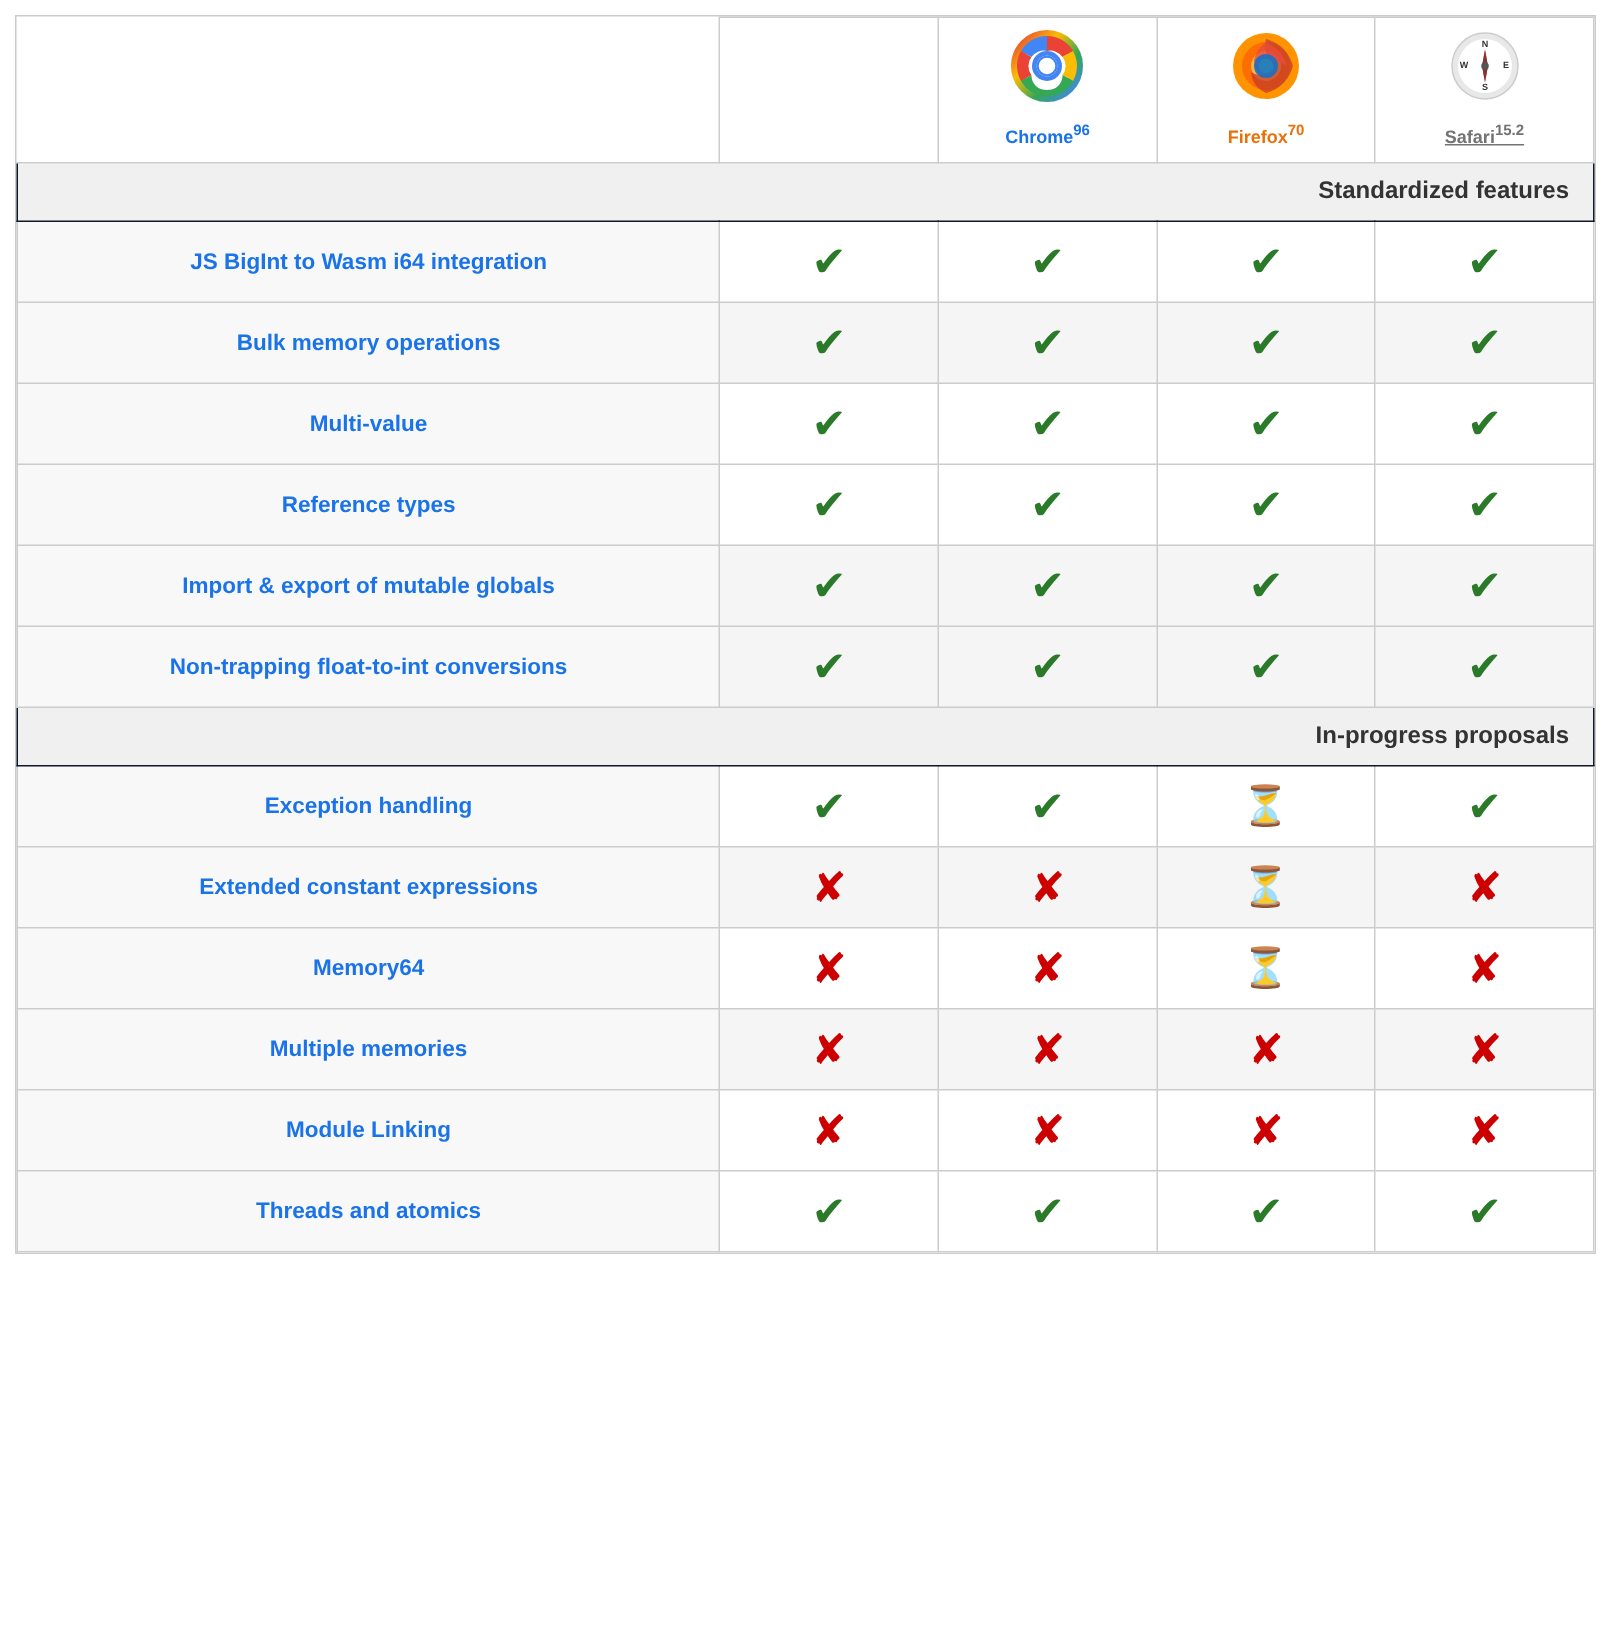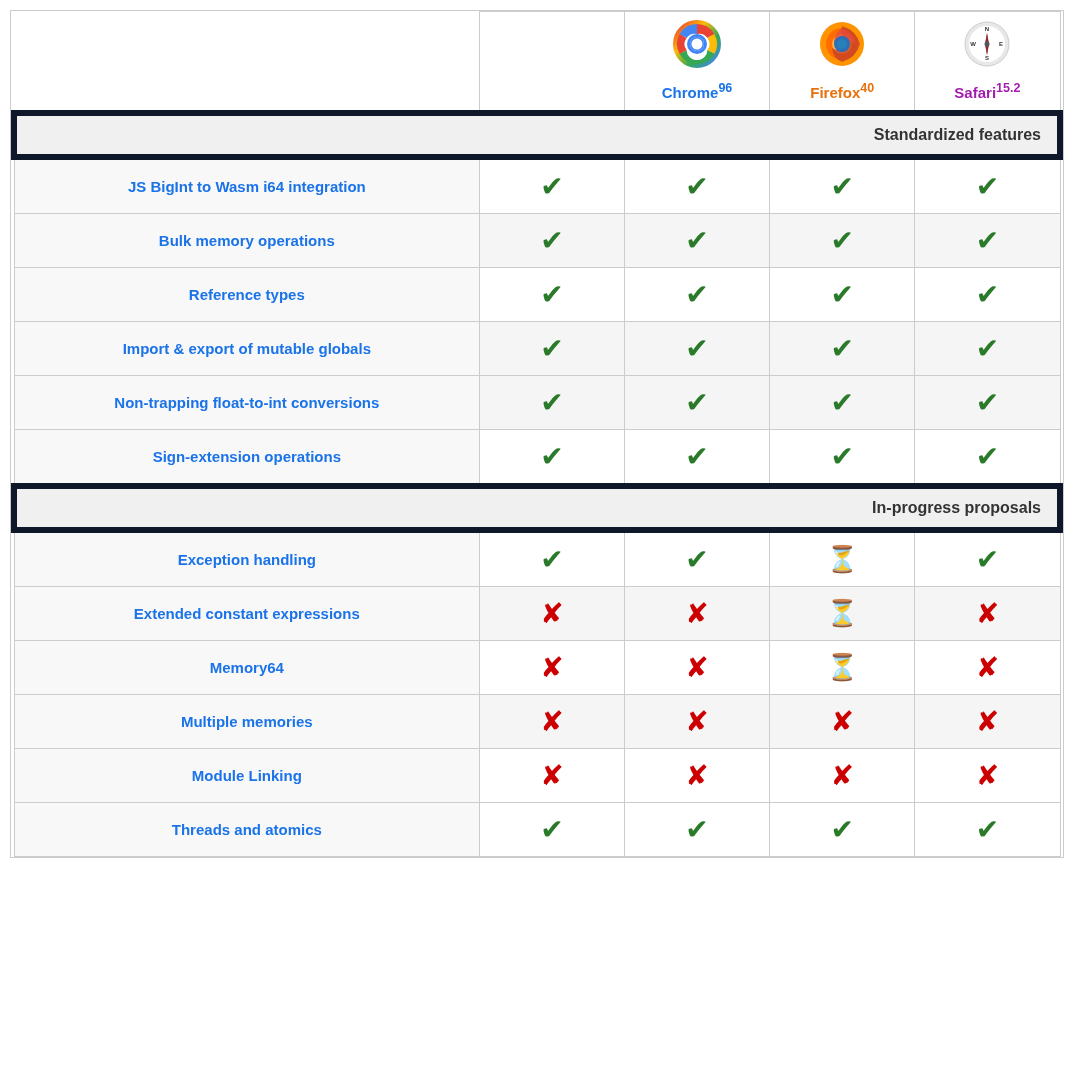--- a/index.html
+++ b/index.html
@@ -39,35 +39,35 @@
       font-size: 16px;
       color: #333;
       background: #fff;
     }
     thead tr th .browser-icon {
       display: block;
       font-size: 40px;
       margin-bottom: 4px;
     }
     thead tr th .browser-name {
-      font-size: 15px;
+      font-size: 12px;
       font-weight: bold;
     }
     thead tr th .browser-name.chrome { color: #1a73e8; }
     thead tr th .browser-name.firefox { color: #e8710a; }
-    thead tr th .browser-name.safari { color: #a21caf; }
+    thead tr th .browser-name.safari { color: #737373; text-decoration: underline; }
 
     .section-header td {
       background: #f0f0f0;
       text-align: right;
       font-weight: bold;
       font-size: 16px;
       color: #333;
       padding: 10px 16px;
-      border: 6px solid #0f172a;
+      border: 1px solid #0f172a;
     }
 
     tbody tr.feature-row {
       background: #fff;
     }
     tbody tr.feature-row:nth-child(even) {
       
     }
     tbody tr.feature-row td {
       border: 1px solid #ccc;
@@ -153,21 +153,21 @@
             <svg viewBox="0 0 48 48" xmlns="http://www.w3.org/2000/svg">
               <circle cx="24" cy="24" r="22" fill="#ff9400"></circle>
               <circle cx="24" cy="24" r="16" fill="#ff6d00"></circle>
               <circle cx="24" cy="24" r="10" fill="#ffb347"></circle>
               <path d="M24 6 Q38 10 42 24 Q38 38 24 42 Q15 38 14 28 Q20 32 26 28 Q30 24 26 18 Q22 14 24 6z" fill="#c0392b" opacity="0.7"></path>
               <path d="M24 8 Q36 14 38 24 Q32 20 26 22 Q22 26 24 32 Q16 28 16 20 Q18 12 24 8z" fill="#e74c3c" opacity="0.8"></path>
               <circle cx="24" cy="24" r="8" fill="#1a6fc4" opacity="0.9"></circle>
               <circle cx="24" cy="24" r="5" fill="#2980b9"></circle>
             </svg>
           </span>
-          <span class="browser-name firefox">Firefox<sup>40</sup></span>
+          <span class="browser-name firefox">Firefox<sup>70</sup></span>
         </th>
         <th>
           <span class="browser-icon safari-icon">
             <svg viewBox="0 0 48 48" xmlns="http://www.w3.org/2000/svg">
               <circle cx="24" cy="24" r="22" fill="#e8e8e8" stroke="#ccc" stroke-width="1"></circle>
               <circle cx="24" cy="24" r="18" fill="#fff"></circle>
 
               <text x="24" y="11" text-anchor="middle" font-size="6" fill="#333" font-weight="bold">N</text>
               <text x="24" y="40" text-anchor="middle" font-size="6" fill="#333" font-weight="bold">S</text>
               <text x="38" y="25.5" text-anchor="middle" font-size="6" fill="#333" font-weight="bold">E</text>
@@ -194,42 +194,42 @@
       <td><span class="check">✔</span></td>
     </tr>
         <tr class="feature-row even-row">
       <td class="feature-name">Bulk memory operations</td>
       <td><span class="check">✔</span></td>
       <td><span class="check">✔</span></td>
       <td><span class="check">✔</span></td>
       <td><span class="check">✔</span></td>
     </tr>
         <tr class="feature-row odd-row">
+      <td class="feature-name">Multi-value</td>
+      <td><span class="check">✔</span></td>
+      <td><span class="check">✔</span></td>
+      <td><span class="check">✔</span></td>
+      <td><span class="check">✔</span></td>
+    </tr>
+        <tr class="feature-row odd-row">
       <td class="feature-name">Reference types</td>
       <td><span class="check">✔</span></td>
       <td><span class="check">✔</span></td>
       <td><span class="check">✔</span></td>
       <td><span class="check">✔</span></td>
     </tr>
         <tr class="feature-row even-row">
       <td class="feature-name">Import &amp; export of mutable globals</td>
       <td><span class="check">✔</span></td>
       <td><span class="check">✔</span></td>
       <td><span class="check">✔</span></td>
       <td><span class="check">✔</span></td>
     </tr>
         <tr class="feature-row even-row">
       <td class="feature-name">Non-trapping float-to-int conversions</td>
-      <td><span class="check">✔</span></td>
-      <td><span class="check">✔</span></td>
-      <td><span class="check">✔</span></td>
-      <td><span class="check">✔</span></td>
-    </tr>
-        <tr class="feature-row odd-row">
-      <td class="feature-name">Sign-extension operations</td>
       <td><span class="check">✔</span></td>
       <td><span class="check">✔</span></td>
       <td><span class="check">✔</span></td>
       <td><span class="check">✔</span></td>
     </tr>
         <tr class="section-header">
           <td colspan="5">In-progress proposals</td>
         </tr>
         <tr class="feature-row odd-row">
       <td class="feature-name">Exception handling</td>

